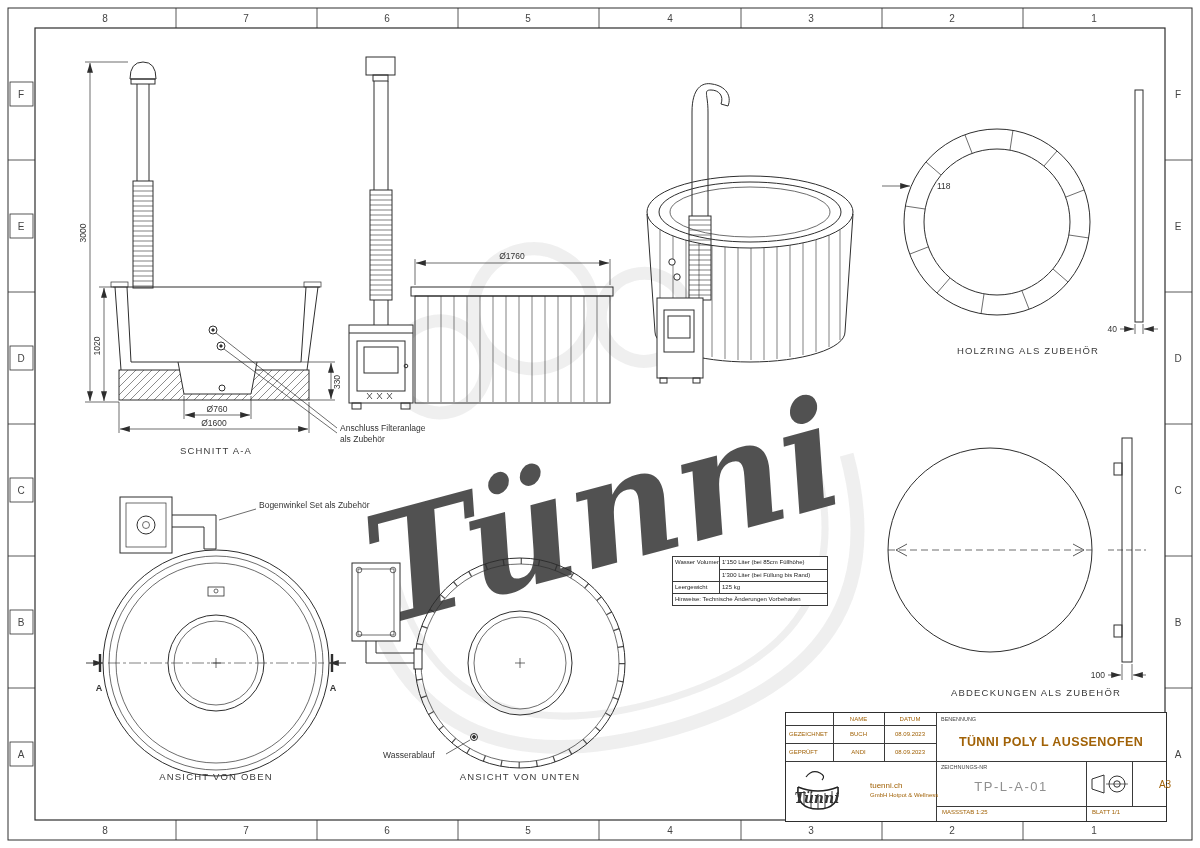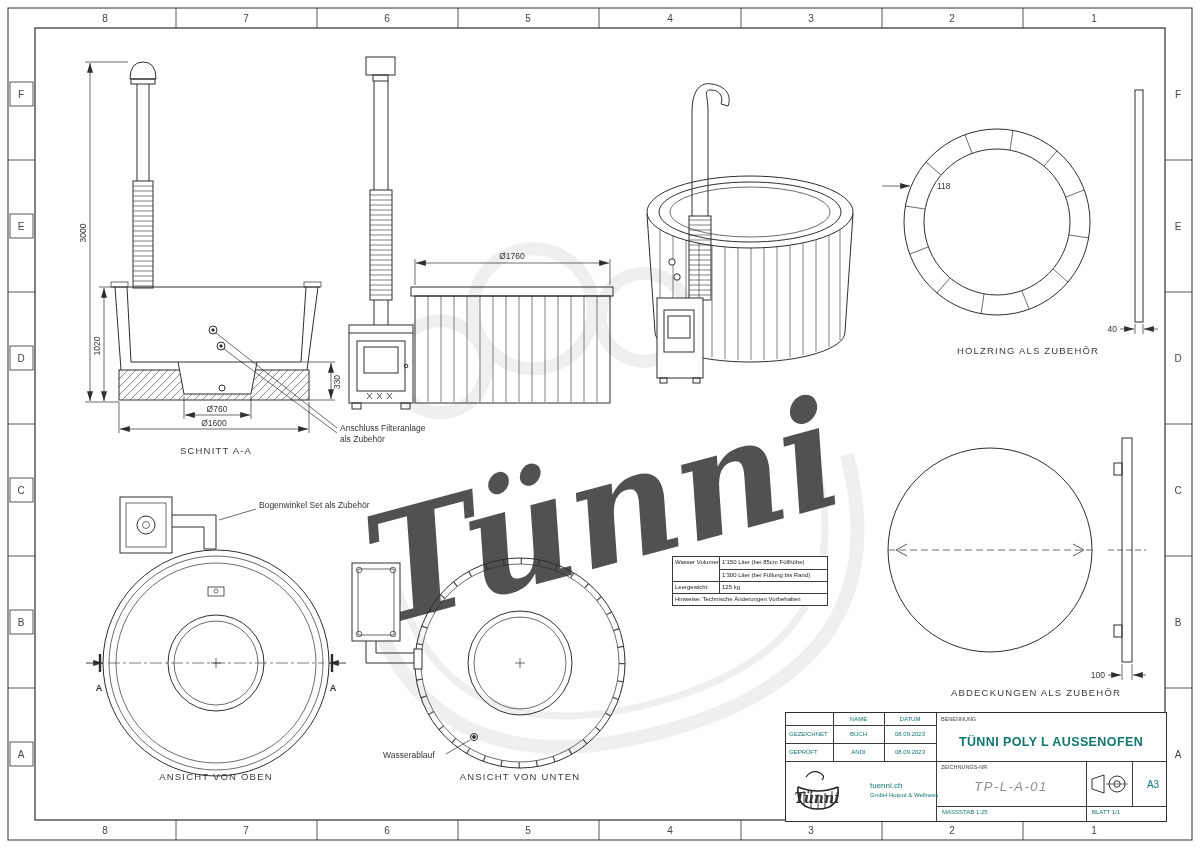--- a/index.html
+++ b/index.html
@@ -17,25 +17,25 @@
   .spec>div{border-left:1px solid #3a3a3a;border-top:1px solid #3a3a3a;padding:1px 2px;
     white-space:nowrap;overflow:hidden;line-height:1.5;}
   .spec>div.fc{border-left:none;}
   .spec>div.fr{border-top:none;}
   
   .tblock{position:absolute;left:785px;top:712px;width:380px;height:108px;border:1px solid #2e2e2e;
     background:#fff;z-index:3;color:#222;}
   .tb-vline,.tb-hline{position:absolute;background:#3a3a3a;}
   .tb-vline{width:1px;}
   .tb-hline{height:1px;}
-  .tb{position:absolute;white-space:nowrap;color:#0f766e;}
+  .tb{position:absolute;white-space:nowrap;color:#a16207;}
   .tb-h{font-size:6px;}
   .tb-s{font-size:5.5px;color:#444;}
   .tb-title{font-size:12.5px;font-weight:bold;letter-spacing:.4px;text-align:center;}
-  .tb-dn{font-size:13px;letter-spacing:1.5px;color:#8f8f8f;text-align:center;font-style:italic;}
+  .tb-dn{font-size:13px;letter-spacing:1.5px;color:#8f8f8f;text-align:center;}
   .tb-a3{font-size:10px;text-align:center;}
   .tb-co{font-size:8px;font-weight:normal;}
   .tb-co2{font-size:6px;}
 </style>
 </head>
 <body>
 
 <div id="sheet">
 
 <svg width="1200" height="848" viewBox="0 0 1200 848" style="position:absolute;left:0;top:0;">
@@ -325,19 +325,19 @@
   <div class="tb tb-dn" style="left:150px;width:150px;top:66px">TP-L-A-01</div>
 
   <svg width="40" height="24" viewBox="0 0 40 24" style="position:absolute;left:303px;top:59px">
     <g fill="none" stroke="#333" stroke-width="1">
       <path d="M3 7 L15 3 V21 L3 17 Z"></path>
       <circle cx="28" cy="12" r="8"></circle>
       <circle cx="28" cy="12" r="3.2"></circle>
       <path d="M17 12 H39" stroke-width=".7"></path>
     </g>
   </svg>
-  <div class="tb tb-a3" style="left:350px;width:34px;top:66px">A3</div>
+  <div class="tb tb-a3" style="left:362px;width:34px;top:66px">A3</div>
 
   <div class="tb tb-h" style="left:156px;top:96px">MASSSTAB 1:25</div>
   <div class="tb tb-h" style="left:306px;top:96px">BLATT 1/1</div>
 </div>
 
 </div>
 
 </body></html>

